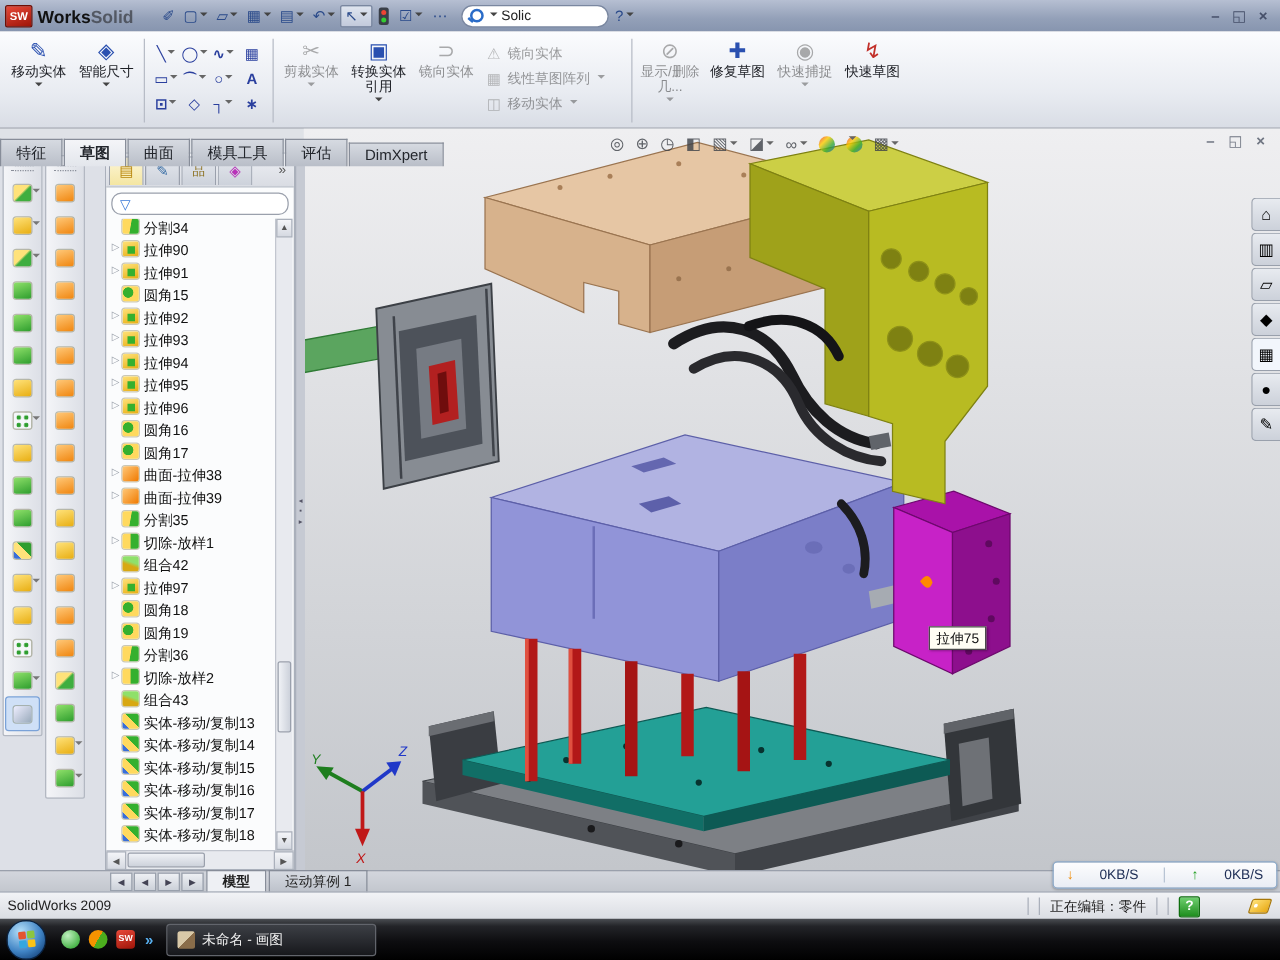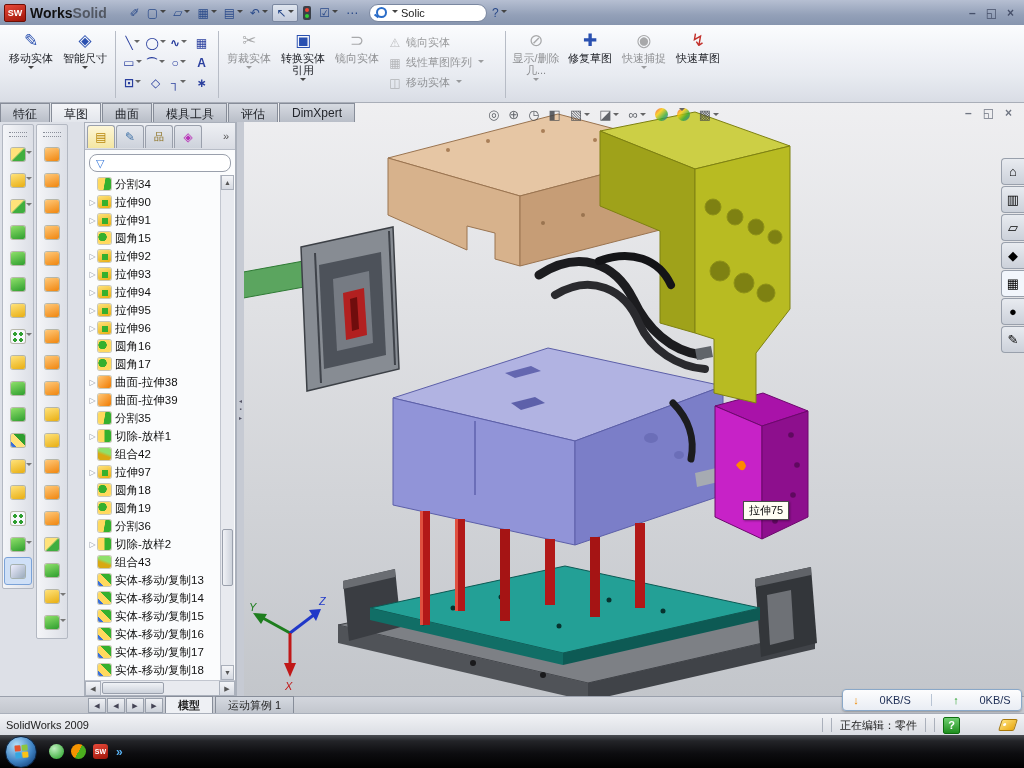--- a/index.html
+++ b/index.html
@@ -47,24 +47,24 @@
   #entitygrid{display:grid;grid-template-columns:repeat(4,23px);grid-auto-rows:20px;align-content:start;
     padding-top:6px;margin:0 2px;}
   .cell{display:flex;align-items:center;justify-content:center;color:#2a3f9e;font-size:12px;font-weight:bold;}
   .cell.dd::after{border-top-color:#666;margin-left:1px;}
   #stack3{display:flex;flex-direction:column;justify-content:flex-start;padding-top:8px;gap:5px;margin:0 4px;}
   .srow{display:flex;align-items:center;gap:4px;font-size:11px;color:#333;width:110px;}
   .srow .sglyph{color:#777;font-size:12px;width:14px;text-align:center;}
   #watermark{margin-left:auto;font-size:46px;font-style:italic;font-weight:bold;color:#d9dce2;
     padding-right:26px;line-height:70px;user-select:none;}
   
-  #tabstrip{position:absolute;top:0;left:0;height:19px;display:flex;z-index:5;}
+  #tabstrip{position:absolute;top:0;left:0;height:30px;display:flex;z-index:5;align-items:flex-end;}
   .cmtab{padding:2px 12px;background:linear-gradient(#d6dae1,#b9bec8);border:1px solid #878d99;border-bottom:none;
     color:#23262c;font-size:12px;margin-right:1px;}
-  .cmtab.active{background:linear-gradient(#f4f5f8,#e3e6ec);font-weight:normal;}
+  .cmtab.active{background:linear-gradient(#f4f5f8,#e3e6ec);font-weight:bold;}
   
   #main{position:absolute;top:103px;left:0;width:1024px;height:593px;background:#dfe2e7;}
   
   #viewport{position:absolute;left:243px;top:0;width:781px;height:593px;
     background:linear-gradient(#efeff1,#c3c6cb);overflow:hidden;}
   #modelsvg{position:absolute;left:0;top:0;}
   #headsup{position:absolute;left:245px;top:4px;display:flex;gap:9px;align-items:center;opacity:.8;}
   .hb{color:#3d4148;font-size:13px;}
   .hb.ball{width:13px;height:13px;border-radius:50%;background:linear-gradient(135deg,#e33,#fc0,#3a3,#36c);font-size:0;}
   #docctl{position:absolute;right:12px;top:3px;display:flex;gap:11px;color:#707683;font-weight:bold;font-size:12px;}
@@ -98,21 +98,21 @@
     border-bottom:1px solid #b8bdc7;padding-left:2px;gap:1px;}
   .mtab{width:26px;height:22px;border:1px solid #9aa0ac;border-bottom:none;border-radius:3px 3px 0 0;
     background:linear-gradient(#e4e7ed,#cdd2db);display:flex;align-items:center;justify-content:center;font-size:12px;}
   .mtab.active{background:linear-gradient(#fdf6d8,#f4e6a2);}
   .m1{color:#b8860b;} .m2{color:#3a6ea5;} .m3{color:#8a6d1a;font-size:10px;} .m4{color:#b832b8;}
   #mgrtabs .chev{margin-left:auto;padding-right:6px;color:#555;font-size:11px;}
   #filterrow{height:22px;display:flex;align-items:center;padding:2px 4px;}
   #filterbox{flex:1;height:16px;border:1px solid #9aa0ac;border-radius:8px;background:#fff;
     display:flex;align-items:center;padding:0 6px;color:#3a7ad9;font-size:11px;}
   #treelist{position:absolute;top:52px;left:0;right:0;bottom:15px;overflow:hidden;padding-left:2px;}
-  .tree-row{display:flex;align-items:center;height:18px;font-size:11.5px;color:#111;white-space:nowrap;}
+  .tree-row{display:flex;height:18px;font-size:11.5px;color:#111;white-space:nowrap;}
   .expander{width:11px;color:#9aa0aa;font-size:8px;text-align:center;flex:none;}
   .ticon{width:13px;height:12px;border-radius:2px;margin-right:4px;flex:none;box-shadow:0 0 0 1px rgba(90,80,20,.3);}
   .t-split{background:linear-gradient(100deg,#ffd95e 48%,#35b02e 52%);}
   .t-ext{background:linear-gradient(#35b02e,#35b02e) 60% 62%/6px 6px no-repeat,linear-gradient(160deg,#ffe27a,#e8ae12);}
   .t-fil{background:radial-gradient(circle at 35% 42%,#35b02e 36%,#ffd95e 40%);}
   .t-surf{background:linear-gradient(135deg,#ffc878,#f07a00);}
   .t-loft{background:linear-gradient(90deg,#ffd95e 45%,#35b02e 55%);}
   .t-comb{background:linear-gradient(200deg,#8fe06a 40%,#d8a812 60%);}
   .t-move{background:linear-gradient(45deg,#3a6fd8 22%,#ffd95e 22%,#ffd95e 58%,#35b02e 58%);}
   #vscroll{position:absolute;right:1px;top:52px;bottom:15px;width:13px;background:#e8eaef;border-left:1px solid #c2c6cf;}
@@ -913,16 +913,20 @@
     <span class="ql ql-msgr"><span></span></span>
         <span class="ql ql-suite"><span></span></span>
         <span class="ql ql-sw">
           <span>SW</span>
         </span>
       </div>
     <span class="chev" style="color:#58b0f0;font-weight:bold;margin-right:10px">»</span>
     <div style="display:flex">
 
 
+        <div class="taskwin">
+          <span class="twicon tw-paint"></span>
+          <span>未命名 - 画图</span>
+        </div>
       </div>
   </div>
 
 </div>
 
 </body></html>

